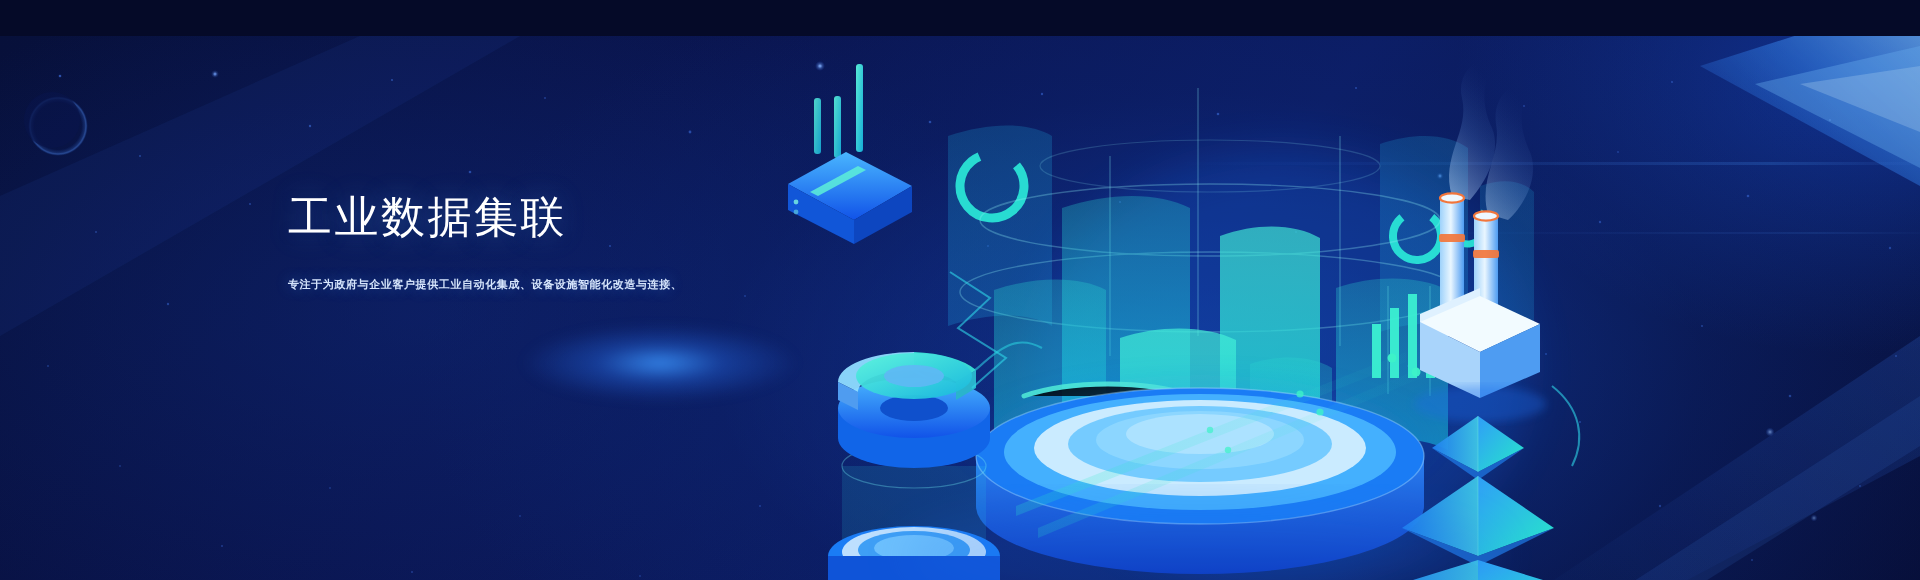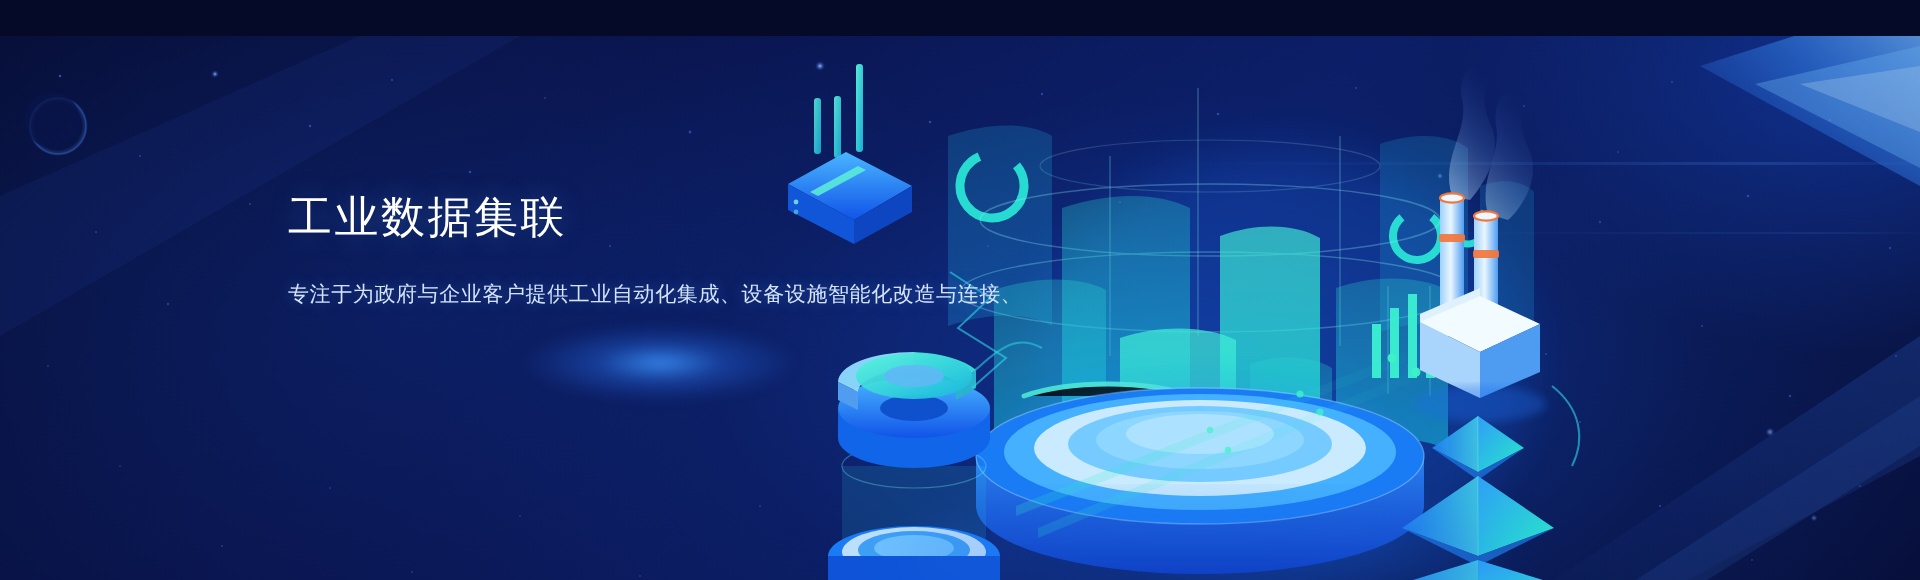--- a/index.html
+++ b/index.html
@@ -39,25 +39,26 @@
     font-size:44px;
     line-height:1.34;
     letter-spacing:2.5px;
     font-weight:400;
     text-shadow:0 0 26px rgba(90,170,255,.40), 0 2px 10px rgba(0,20,80,.8);
     white-space:nowrap;
   }
   .subline {
     margin-top:28px;
     color:#d5e4fb;
-    font-size:21px;
+    font-size:11px;
     line-height:1.78;
     letter-spacing:.6px;
     text-shadow:0 0 14px rgba(60,130,230,.45);
     white-space:nowrap;
+    font-weight:bold;
   }
 
   
   #text-glow {
     position:absolute; left:520px; top:288px;
     width:280px; height:78px; z-index:20;
     background:radial-gradient(ellipse at center, rgba(60,150,255,.85) 0%, rgba(40,110,235,.38) 32%, rgba(20,60,170,0) 70%);
     filter:blur(6px);
   }
 

